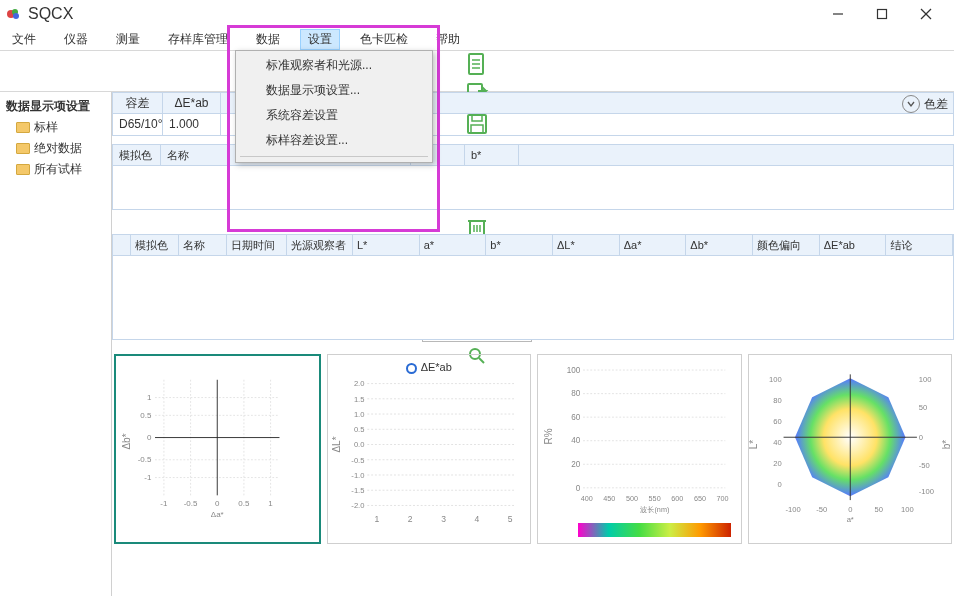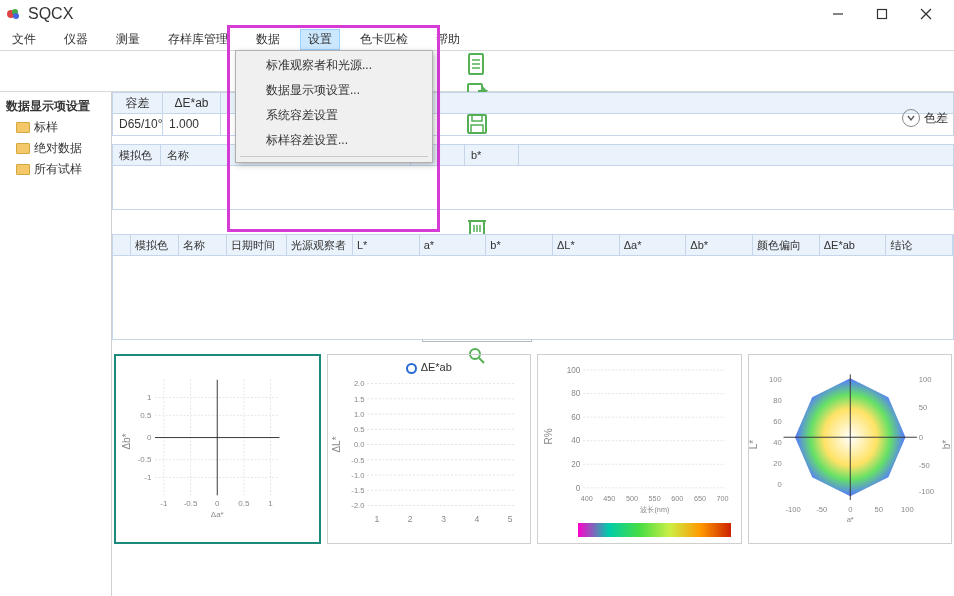--- a/index.html
+++ b/index.html
@@ -31,21 +31,21 @@
   .main { display:flex; height:calc(596px - 28px - 22px - 42px); }
   .sidebar { width:112px; border-right:1px solid #d0d0d0; padding:4px 2px; }
   .side-title{ font-weight:bold; padding:2px 4px; }
   .tree-item{ display:flex; align-items:center; gap:4px; padding:2px 4px 2px 14px; }
   .folder-ic{ width:14px; height:11px; background:#f4c869; border:1px solid #d4a83f; border-radius:1px; }
   .content{ flex:1; display:flex; flex-direction:column; overflow:hidden; position:relative;}
   .panel-head{ display:flex; align-items:center; background:#eaf2fb; border:1px solid #c5d6ea; height:22px;text-align:center;}
   .ph-cell{ padding:0 6px; border-right:1px solid #c5d6ea; line-height:21px;}
   .panel-row{ display:flex; border:1px solid #c5d6ea; border-top:none; height:22px;}
   .pr-cell{ padding:0 6px; border-right:1px solid #c5d6ea; line-height:21px; background:#fff;}
-  .top-right{ display:flex; align-items:center; gap:4px; padding:0 6px; position:absolute; right:0; top:17px;}
+  .top-right{ display:flex; align-items:center; gap:4px; padding:0 6px; position:absolute; right:0; top:3px;}
   .circle-btn{ width:18px;height:18px;border:1px solid #888;border-radius:50%;display:flex;align-items:center;justify-content:center;font-size:10px;}
   .table-head{ display:flex; background:#eaf2fb; border:1px solid #c5d6ea; height:22px; margin-top:8px;}
   .th-cell{ padding:0 6px; border-right:1px solid #c5d6ea; line-height:21px; font-size:11px; flex:0 0 auto;}
   .table-body{ border:1px solid #c5d6ea; border-top:none; flex:0 0 44px; background:#fff;}
   .bottom-table{ margin-top:24px;}
   .bt-head{ display:flex; background:#eaf2fb; border:1px solid #c5d6ea; height:22px;}
   .bt-cell{ flex:1; padding:0 4px; border-right:1px solid #c5d6ea; line-height:21px; font-size:11px; text-align:left;}
   .bt-body{ border:1px solid #c5d6ea; border-top:none; height:84px; background:#fff;}
   .charts{ display:flex; gap:6px; margin-top:14px; padding:0 2px;}
   .chart-box{ flex:1; border:1px solid #cfcfcf; height:190px; padding:6px; position:relative;}

